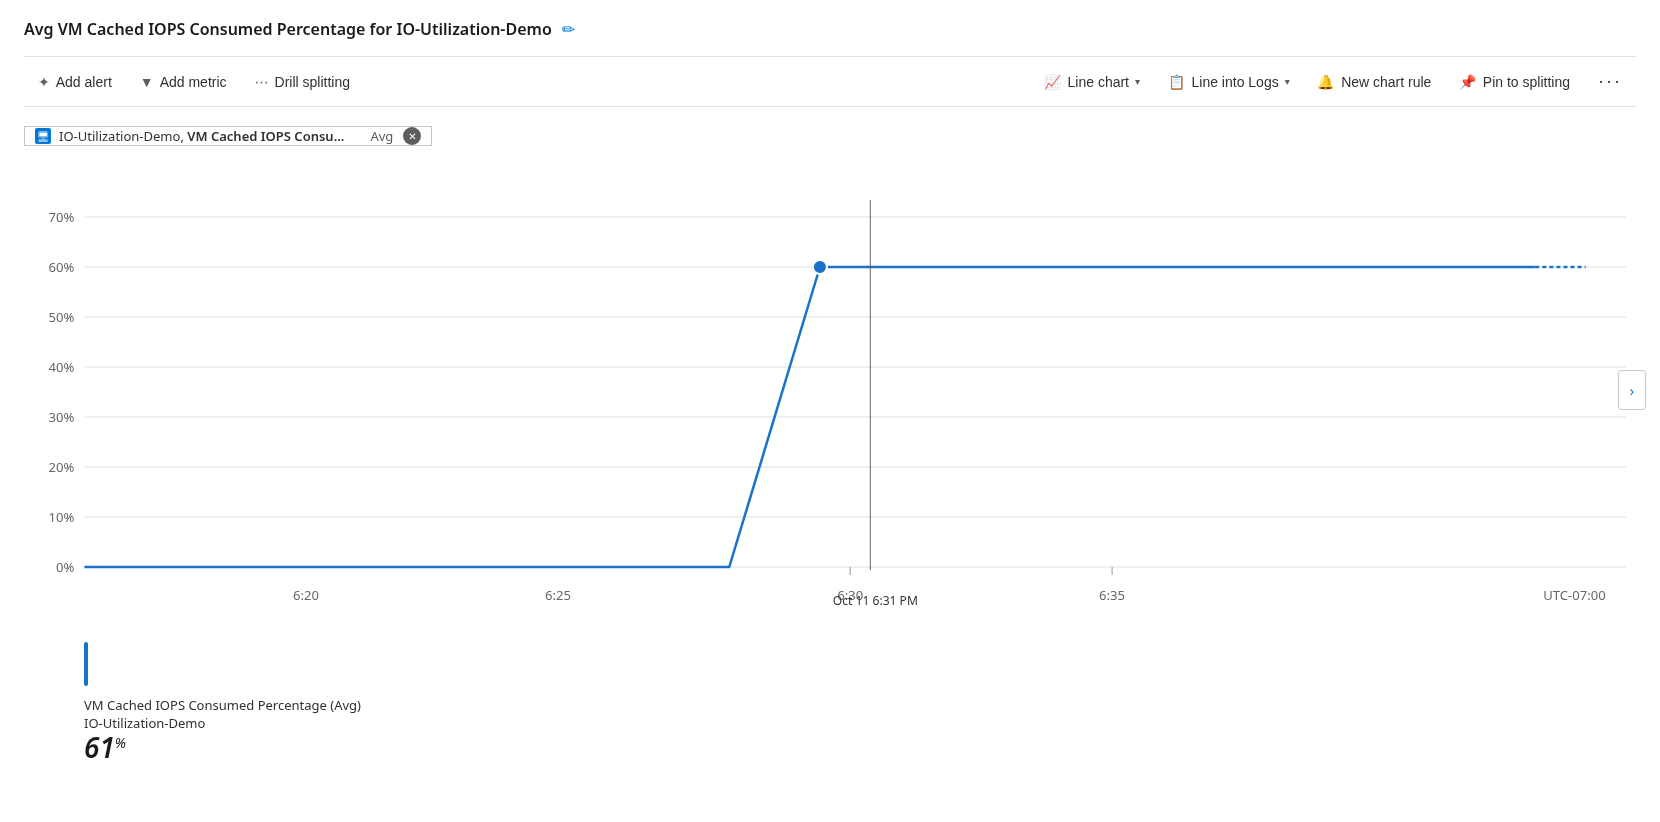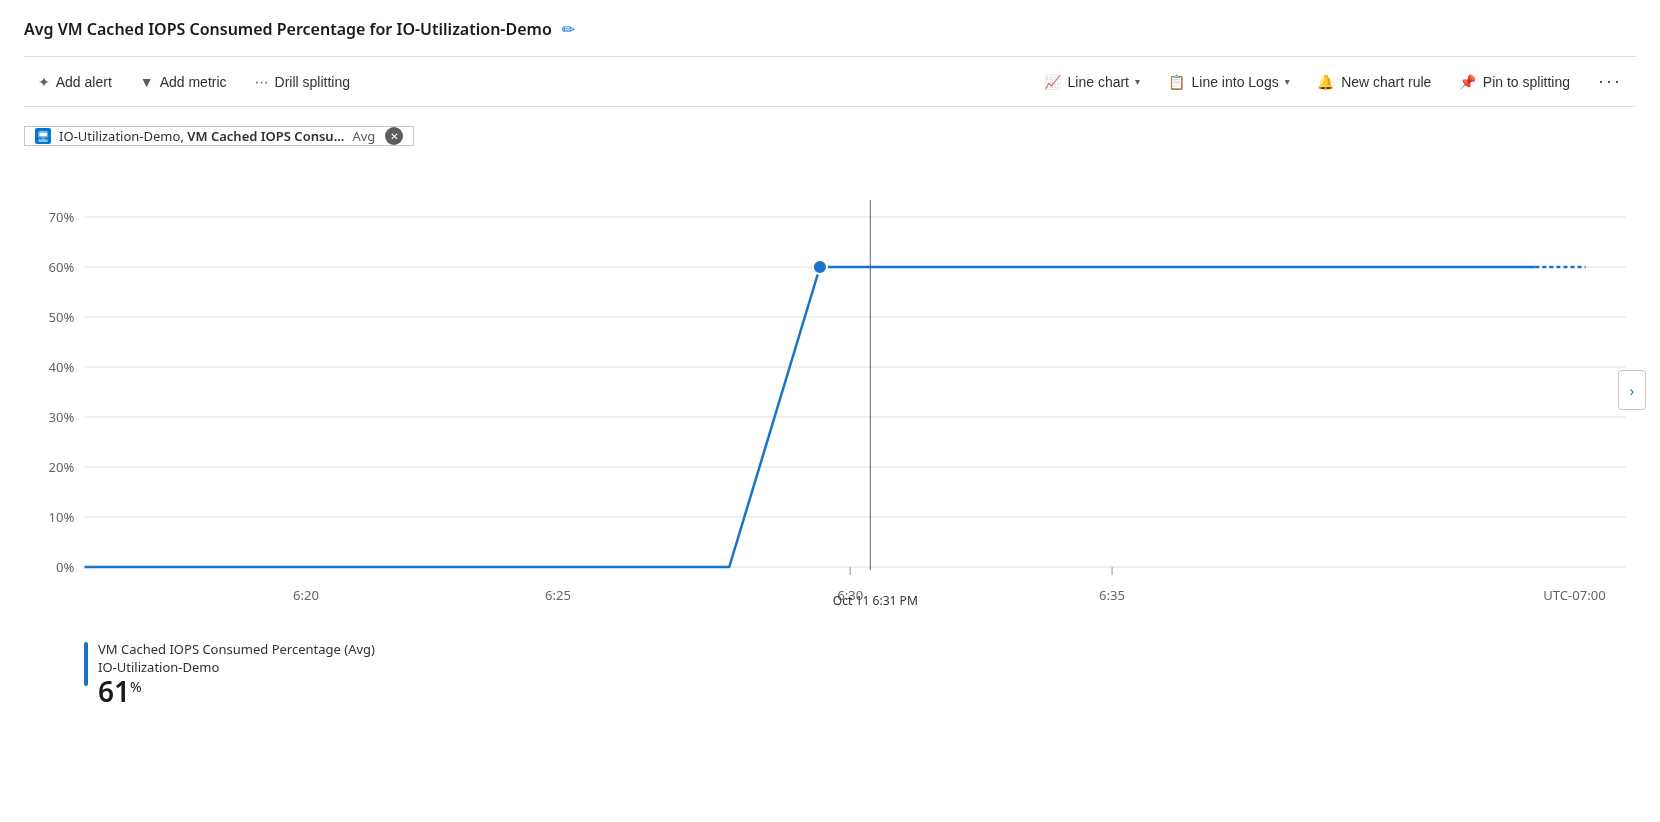--- a/index.html
+++ b/index.html
@@ -87,21 +87,21 @@
     .metric-tag-icon::after {
       content: '🖥';
       font-size: 10px;
       filter: brightness(10);
     }
     .metric-tag-text { color: #323130; }
     .metric-tag-text strong { font-weight: 600; }
     .metric-tag-avg {
       color: #605e5c;
       font-size: 13px;
-      margin-left: 0;
+      margin-left: 18px;
     }
     .metric-tag-close {
       width: 18px;
       height: 18px;
       border-radius: 50%;
       background: #605e5c;
       color: #fff;
       display: flex;
       align-items: center;
       justify-content: center;
@@ -121,34 +121,36 @@
     }
     .legend-area {
       display: flex;
       flex-direction: column;
       padding: 12px 0 0 60px;
     }
     .legend-item {
       display: flex;
       align-items: flex-start;
       gap: 10px;
+      flex-direction: column;
     }
     .legend-bar {
       width: 4px;
       height: 44px;
       background: #1a73c8;
       border-radius: 2px;
       margin-top: 2px;
     }
     .legend-text { font-size: 13px; color: #323130; }
     .legend-value {
       font-size: 28px;
       font-weight: 600;
       color: #1a1a1a;
       line-height: 1.1;
+      font-style: italic;
     }
     .legend-value sup { font-size: 14px; font-weight: 400; }
     .expand-btn {
       position: absolute;
       right: -10px;
       top: 50%;
       transform: translateY(-50%);
       width: 28px;
       height: 40px;
       background: #fff;

